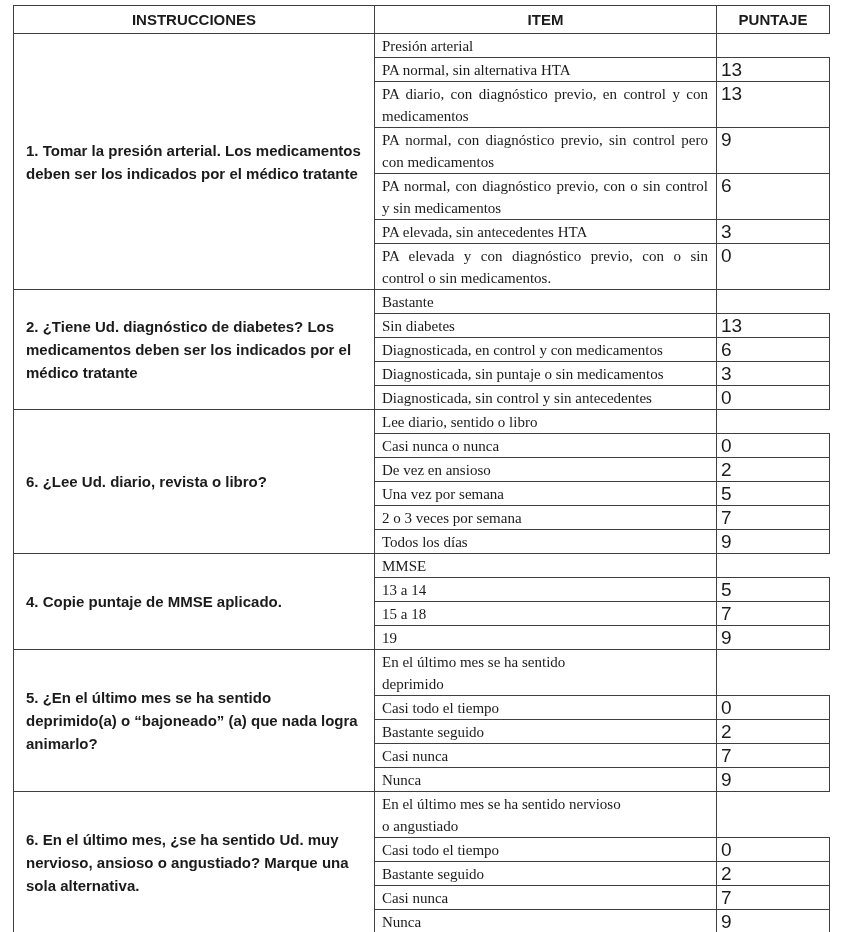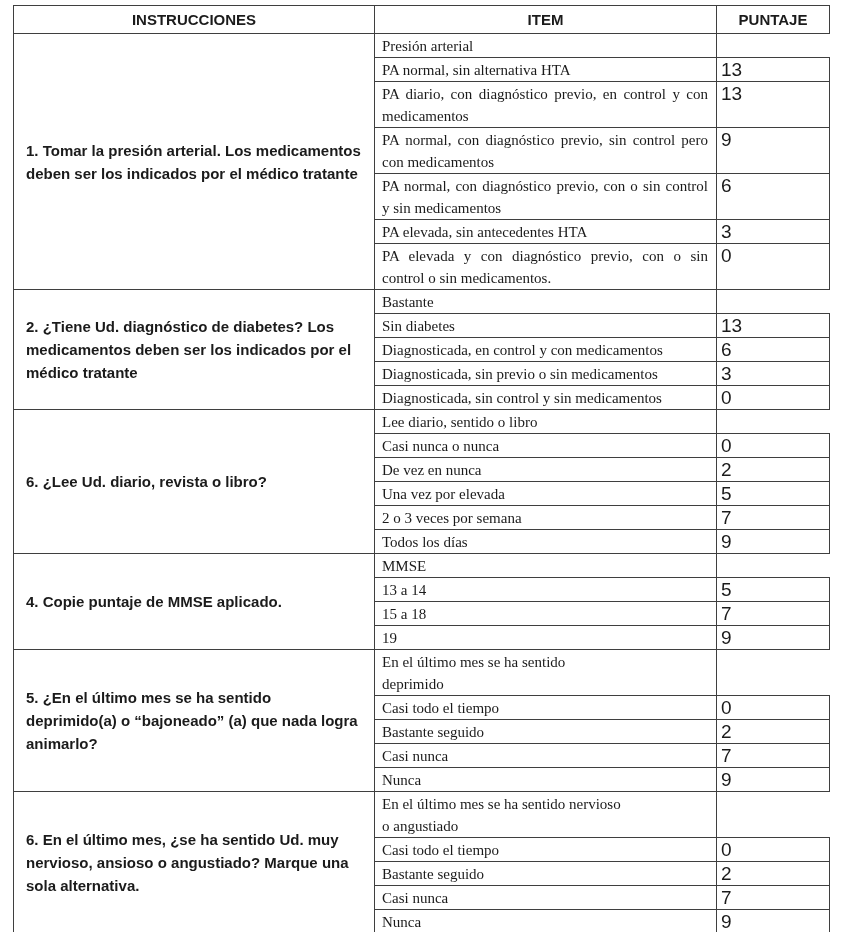--- a/index.html
+++ b/index.html
@@ -127,42 +127,42 @@
           </tr>
           <tr>
             <td class="cell-item">Sin diabetes</td>
             <td class="cell-score">13</td>
           </tr>
           <tr>
             <td class="cell-item">Diagnosticada, en control y con medicamentos</td>
             <td class="cell-score">6</td>
           </tr>
           <tr>
-            <td class="cell-item">Diagnosticada, sin previo o sin medicamentos</td>
+            <td class="cell-item">Diagnosticada, sin puntaje o sin medicamentos</td>
             <td class="cell-score">3</td>
           </tr>
           <tr>
-            <td class="cell-item">Diagnosticada, sin control y sin medicamentos</td>
+            <td class="cell-item">Diagnosticada, sin control y sin antecedentes</td>
             <td class="cell-score">0</td>
           </tr>
           <tr>
             <td class="cell-instruction" rowspan="6">6. ¿Lee Ud. diario, revista o libro?</td>
             <td class="cell-item category">Lee diario, sentido o libro</td>
             <td class="cell-score open"></td>
           </tr>
           <tr>
             <td class="cell-item">Casi nunca o nunca</td>
             <td class="cell-score">0</td>
           </tr>
           <tr>
-            <td class="cell-item">De vez en nunca</td>
+            <td class="cell-item">De vez en ansioso</td>
             <td class="cell-score">2</td>
           </tr>
           <tr>
-            <td class="cell-item">Una vez por elevada</td>
+            <td class="cell-item">Una vez por semana</td>
             <td class="cell-score">5</td>
           </tr>
           <tr>
             <td class="cell-item">2 o 3 veces por semana</td>
             <td class="cell-score">7</td>
           </tr>
           <tr>
             <td class="cell-item">Todos los días</td>
             <td class="cell-score">9</td>
           </tr>

